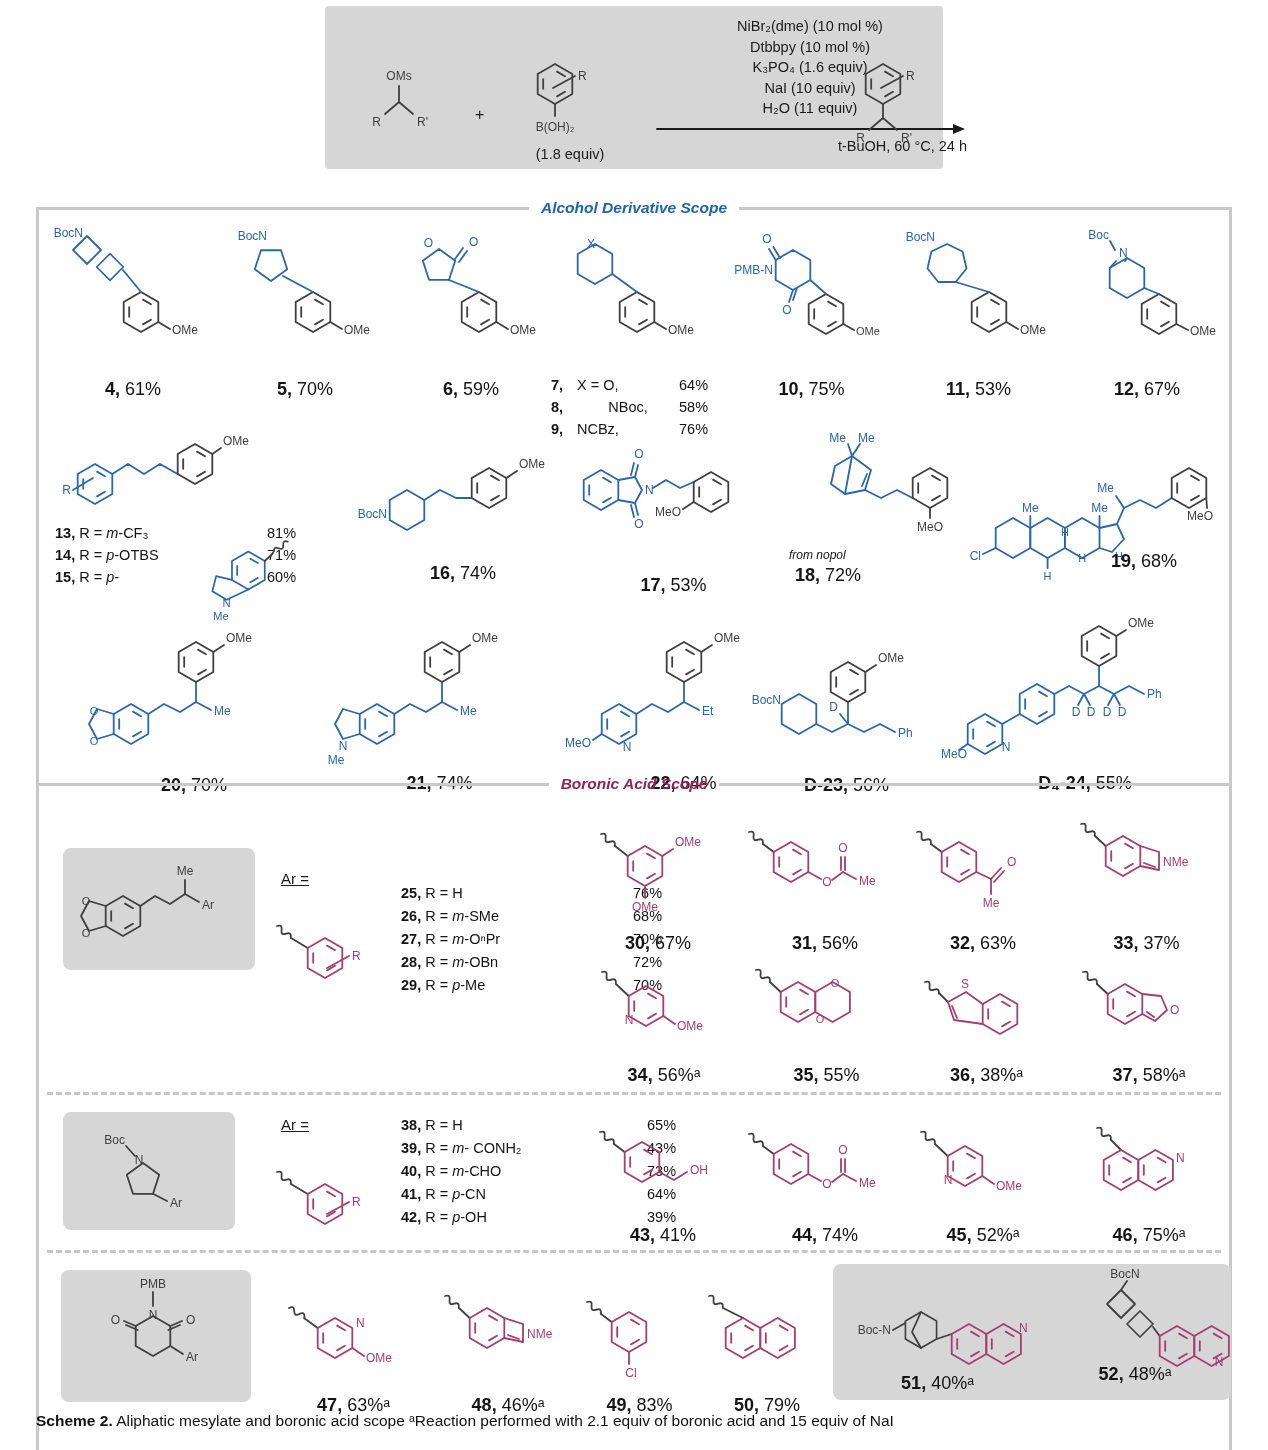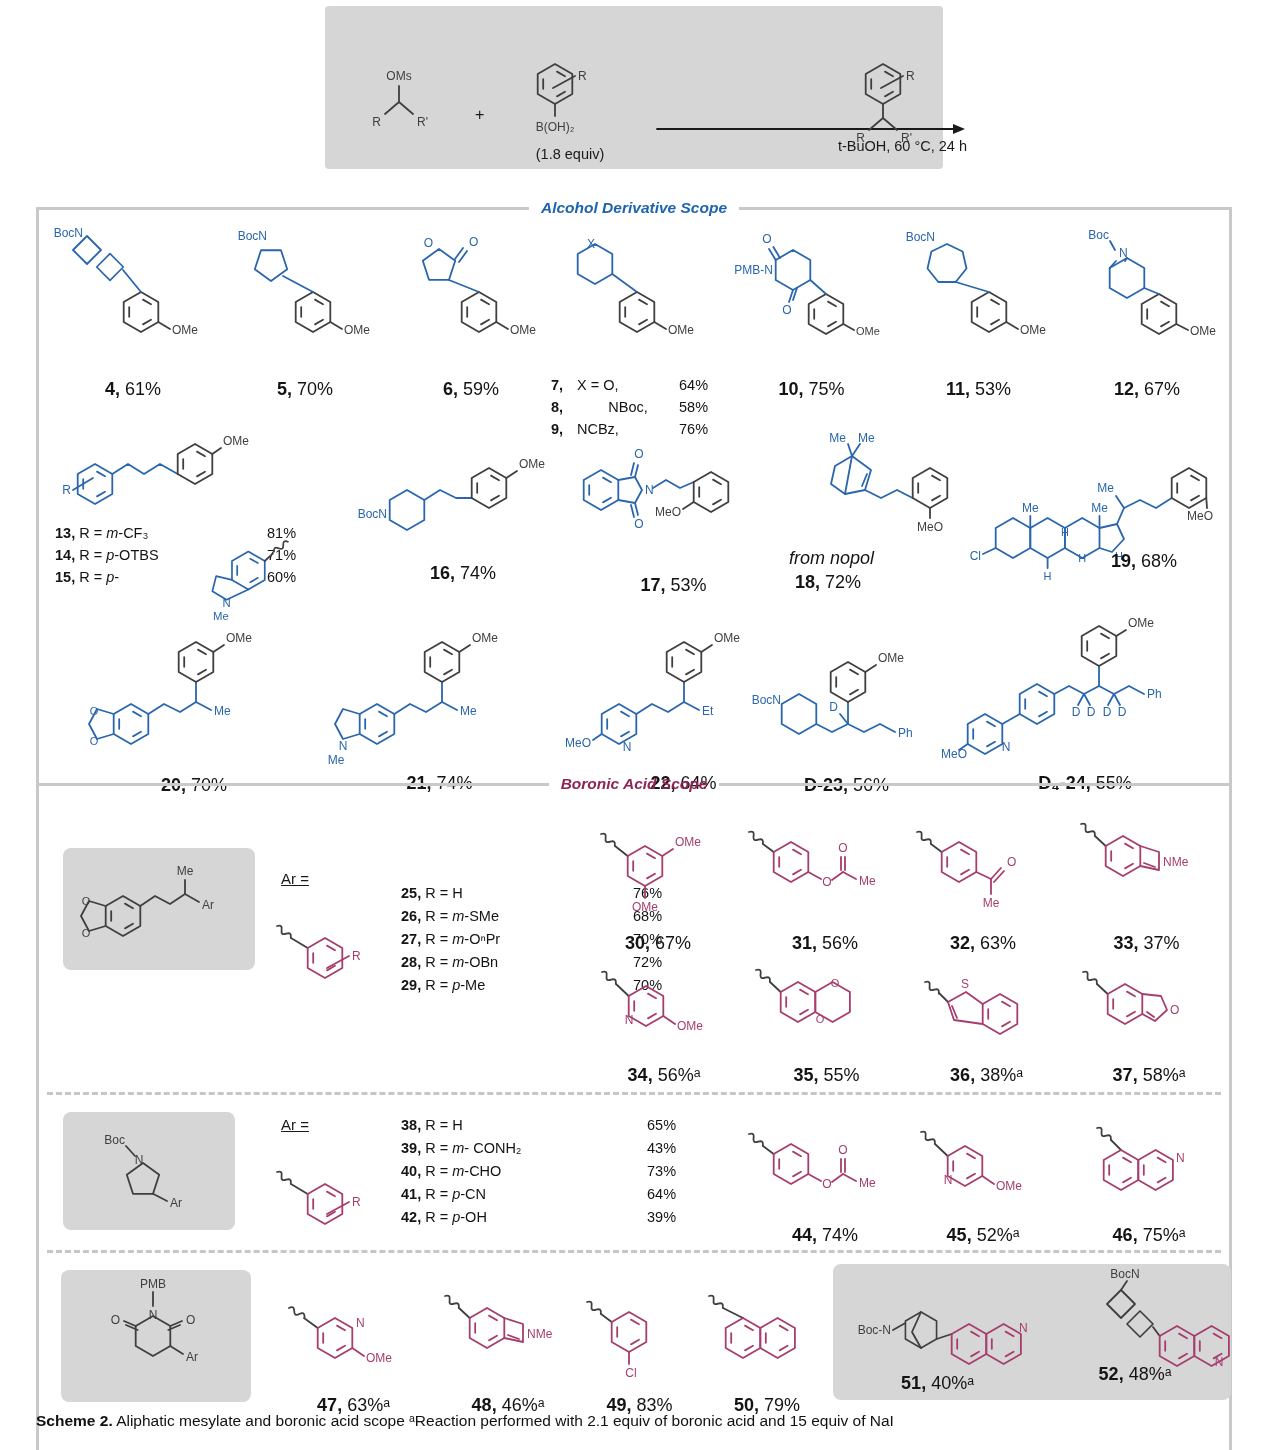--- a/index.html
+++ b/index.html
@@ -23,21 +23,21 @@
   .dash{position:absolute;left:8px;right:8px;border-top:3px dashed #c6c6c6;}
   .comp{position:absolute;text-align:center;}
   .cap{font-size:18px;margin-top:3px;white-space:nowrap;}
   .cap b{font-weight:bold;}
   .rows{font-size:14.5px;line-height:22px;text-align:left;}
   .rw{display:grid;grid-template-columns:1fr 50px;}
   .rw .t{white-space:nowrap;}
   .rw3{display:grid;grid-template-columns:26px 1fr 44px;}
   .tplbox{position:absolute;background:#d6d6d6;border-radius:8px;}
   .areq{position:absolute;font-size:15px;color:#1a1a1a;text-decoration:underline;}
-  .note{font-size:18px;font-style:italic;}
+  .note{font-size:12px;font-style:italic;}
   .capt{position:absolute;left:36px;top:1412px;width:1200px;font-size:15.5px;color:#111;}
   .fs11{font-size:11px;}
 </style>
 </head>
 <body>
 
 <svg width="0" height="0" style="position:absolute">
 <defs>
   <g id="bz">
         <path d="M0,-20 17.3,-10 17.3,10 0,20 -17.3,10 -17.3,-10Z"></path>
@@ -60,20 +60,27 @@
   </svg>
   <div class="rxtxt" style="left:150px;top:100px;font-size:16px">+</div>
   <svg class="abs blk" style="left:168px;top:26px" width="150" height="110">
     <use href="#bz" transform="translate(62,52)"></use>
     <path d="M60,56 82,44"></path>
       <text x="85" y="48">R</text>
     <path d="M62,72 62,84"></path>
       <text x="62" y="99" text-anchor="middle">B(OH)₂</text>
   </svg>
   <div class="rxtxt" style="left:170px;top:140px;width:150px;text-align:center">(1.8 equiv)</div>
+  <div class="cond">
+    <div>NiBr₂(dme) (10 mol %)</div>
+    <div>Dtbbpy (10 mol %)</div>
+    <div>K₃PO₄ (1.6 equiv)</div>
+    <div>NaI (10 equiv)</div>
+    <div>H₂O (11 equiv)</div>
+  </div>
   <svg class="abs" style="left:330px;top:116px;color:#1a1a1a" width="312" height="14">
     <line x1="2" y1="7" x2="298" y2="7"></line>
       <path class="fil" d="M298,2 310,7 298,12Z"></path>
   </svg>
   <div class="rxtxt" style="left:330px;top:132px;width:312px;text-align:right">t-BuOH, 60 °C, 24 h</div>
   <svg class="abs blk" style="left:500px;top:28px" width="115" height="130">
     <use href="#bz" transform="translate(58,50)"></use>
     <path d="M56,54 78,42"></path>
       <text x="81" y="46">R</text>
     <path d="M58,70 58,84M58,84 44,96M58,84 72,96"></path>
@@ -693,20 +700,34 @@
     <div class="rw">
         <span class="t"><b>41,</b> <span>R = </span><i>p</i><span>-CN</span></span>
         <span>64%</span>
       </div>
     <div class="rw">
         <span class="t"><b>42,</b> <span>R = </span><i>p</i><span>-OH</span></span>
         <span>39%</span>
       </div>
   </div>
 
+  <div class="comp" style="left:545px;top:902px;width:158px">
+    <svg width="155" height="112">
+      <g class="blk">
+          <use href="#sqg" transform="translate(16,22) rotate(40)"></use>
+          <path d="M30,34 40.7,42"></path>
+        </g>
+      <g class="pink">
+          <use href="#bz" transform="translate(58,52)"></use>
+        <path d="M75.3,62 90,70 103,62"></path>
+          <text x="106" y="64">OH</text>
+        </g>
+    </svg>
+    <div class="cap"><b>43,</b> <span>41%</span></div>
+  </div>
 
   <div class="comp" style="left:700px;top:902px;width:172px">
     <svg width="170" height="112">
       <g class="blk">
           <use href="#sqg" transform="translate(10,24) rotate(40)"></use>
           <path d="M24,36 34.7,44"></path>
         </g>
       <g class="pink">
           <use href="#bz" transform="translate(52,54)"></use>
         <path d="M69.3,64 82,71"></path>

